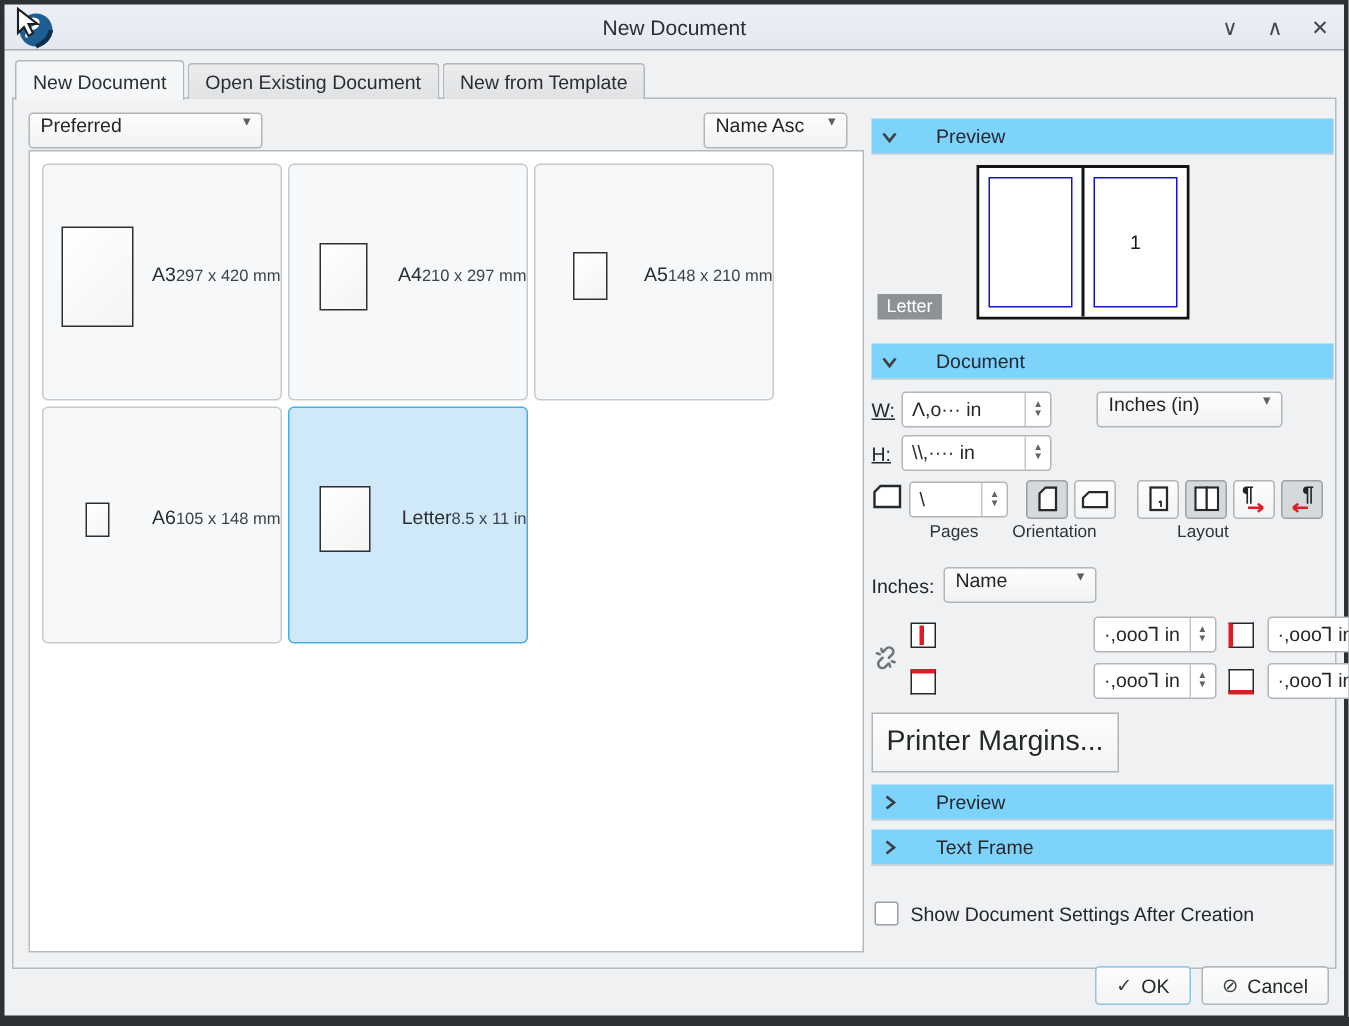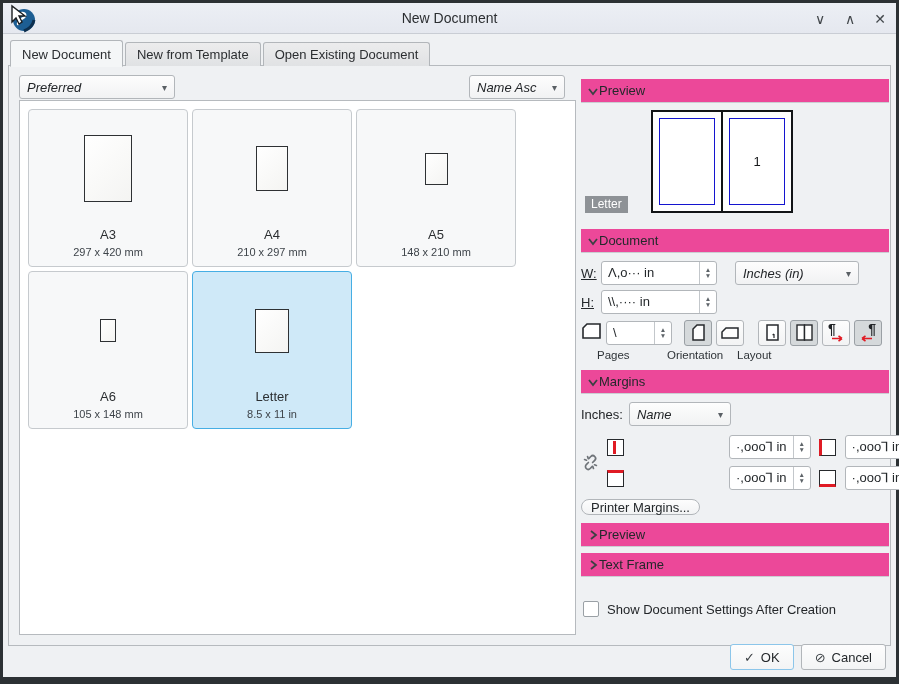--- a/index.html
+++ b/index.html
@@ -26,39 +26,39 @@
     border:1px solid #b2b6ba; border-bottom:none; border-radius:3px 3px 0 0; margin-right:2px; }
   .tab.active { background:#f4f6f7; padding-top:6px; position:relative; top:1px; border-bottom:1px solid #f4f6f7; }
 
   .tabpane { position:absolute; top:31px; left:5px; right:5px; height:581px;
     border:1px solid #b6babe; background:#eff1f3; }
 
   
   .filter-combo { position:absolute; top:9px; left:10px; width:156px; }
   .sort-combo { position:absolute; top:9px; left:460px; width:96px; }
   .combo { height:24px; background:linear-gradient(#fdfdfd,#f1f2f3); border:1px solid #b2b6ba; border-radius:3px;
-    display:flex; align-items:center; padding:0 7px; font-size:13px;font-style:italic; }
+    display:flex; padding:0 7px; font-size:13px; }
   .combo .cval { flex:1; white-space:nowrap; overflow:hidden; }
   .combo .carrow { color:#5a6065; font-size:10px; margin-left:6px; }
 
   .sizelist { position:absolute; top:34px; left:10px; width:557px; height:535px; background:#ffffff;
     border:1px solid #b6babe; padding:8px; }
   .cards { display:flex; flex-wrap:wrap; gap:4px; }
   .card { width:160px; height:158px; background:#f7f8f9; border:1px solid #c6cace; border-radius:4px;
-    display:flex; flex-direction:column; align-items:center; padding-bottom:8px; }
+    display:flex; flex-direction:row; align-items:center; padding-bottom:8px; }
   .card.selected { background:#cfe9f8; border-color:#46aee4; }
   .thumb-area { flex:1; display:flex; align-items:center; justify-content:center; width:100%; }
   .paper { background:linear-gradient(135deg,#ffffff,#f4f4f2); border:1.5px solid #2e3134; }
   .card .name { font-size:13px; color:#2b2e31; margin-bottom:4px; }
   .card .dims { font-size:11px; color:#3e444a; }
 
   
   .rpanel { position:absolute; top:13px; left:572px; width:308px; }
-  .sechead { height:24px; background:#ec4899; border-bottom:1px solid #cbced2; display:flex; align-items:center;
-    padding:0 6px; gap:0; font-size:13px; color:#24282b;text-align:center; }
+  .sechead { height:24px; background:#7dd3fc; border-bottom:1px solid #cbced2; display:flex; align-items:center;
+    padding:0 6px; gap:25px; font-size:13px; color:#24282b;text-align:center; }
   .chev { width:12px; height:12px; flex:0 0 12px; }
   .chev svg { display:block; }
 
   .preview-body { position:relative; height:126px; }
   .spread { position:absolute; left:70px; top:7px; width:142px; height:103px; background:#fff;
     border:2px solid #121416; display:flex; }
   .spread .page { flex:1; position:relative; background:#fff; }
   .spread .page + .page { border-left:2px solid #121416; }
   .page .mbox { position:absolute; inset:6px; border:1px solid #1414cf; }
   .page .pnum { position:absolute; inset:0; display:flex; align-items:center; justify-content:center;
@@ -68,52 +68,52 @@
 
   .doc-body { position:relative; padding:8px 0 6px; }
   .dim-row { display:flex; align-items:center; margin-bottom:5px; }
   .dim-label { width:20px; font-size:13px; color:#24282b; }
   .dim-label::first-letter { text-decoration:underline; }
   .spinbox { height:24px; background:#fff; border:1px solid #b2b6ba; border-radius:3px; display:flex; }
   .spinbox .sval { flex:1; padding:3px 6px 0; font-size:13px; color:#24282b; white-space:nowrap; overflow:hidden; }
   .spinbox .sarr { width:17px; border-left:1px solid #c3c7cb; display:flex; flex-direction:column;
     align-items:center; justify-content:center; color:#5d6368; }
   .spinbox .sarr span { font-size:6.5px; line-height:6px; }
-  .wh-input { width:116px; margin-right:14px; }
-  .unit-combo { width:124px; margin-left:4px; }
+  .wh-input { width:100px; margin-right:14px; }
+  .unit-combo { width:124px; margin-left:16px; }
 
   .icons-row { display:flex; align-items:center; margin-top:4px; height:27px; }
   .toolbtn { width:28px; height:26px; border:1px solid #b2b6ba; border-radius:3px;
     background:linear-gradient(#fdfdfd,#f2f3f4); display:flex; align-items:center; justify-content:center;
     position:relative; }
   .toolbtn.pressed { background:#d5d9db; border-color:#9aa0a5; }
   .icon-labels { position:relative; height:15px; margin-top:3px; font-size:11.5px; color:#2f3438; }
-  .icon-labels span { position:absolute; }
+  .icon-labels span { position:absolute; text-align:center; }
   .lbl-pages { left:16px; width:78px; }
   .lbl-orient { left:86px; width:72px; }
   .lbl-layout { left:156px; width:130px; }
 
   .pilcrow { font-size:14px; font-weight:bold; color:#202326; line-height:12px; position:absolute; top:2px; }
   .p-left { left:5px; } .p-right { right:5px; }
   .red-arrow { position:absolute; bottom:3px; }
 
   .margins-body { position:relative; padding:8px 0 8px; }
   .preset-row { display:flex; align-items:center; margin-bottom:9px; }
   .preset-label { font-size:13px; margin-right:6px; }
   .preset-combo { width:102px; }
   .mgrid { display:grid; grid-template-columns:18px 114px auto 18px 114px; column-gap:8px; row-gap:7px;
     align-items:center; }
   .mico { width:17px; height:17px; position:relative; border:1.5px solid #26292c; background:#fff; }
   .mico.inside::before { content:""; position:absolute; left:5px; top:1px; bottom:1px; width:3px; background:#e01b24; }
   .mico.outside { border-left:3px solid #e01b24; }
   .mico.mtop { border-top:3px solid #e01b24; }
   .mico.mbottom { border-bottom:3px solid #e01b24; }
   .linkcell { grid-row:1 / span 2; display:flex; align-items:center; justify-content:center; }
-  .printer-btn { margin-top:9px; height:16px; padding:0 9px; border:1px solid #b2b6ba; border-radius:12px;
-    background:linear-gradient(#fdfdfd,#f2f3f4); font-size:13px; color:#24282b; display:inline-flex; align-items:center; }
+  .printer-btn { margin-top:9px; height:40px; padding:0 9px; border:1px solid #b2b6ba; border-radius:0;
+    background:linear-gradient(#fdfdfd,#f2f3f4); font-size:19px; color:#24282b; display:inline-flex; align-items:center; }
 
   .gap6 { height:6px; }
   .chk-row { display:flex; align-items:center; gap:8px; margin-top:24px; padding-left:2px; font-size:13px; }
   .checkbox { width:16px; height:16px; background:#fff; border:1px solid #9aa0a5; border-radius:2px; flex:0 0 16px; }
 
   
   .footer { position:absolute; left:5px; right:5px; bottom:4px; height:32px; display:flex; align-items:center; }
   .foot-chk { display:flex; align-items:center; gap:8px; margin-left:14px; font-size:13px; color:#24282b; }
   .foot-btns { margin-left:auto; display:flex; gap:7px; margin-right:5px; }
   .pushbtn { height:26px; padding:0 13px; border:1px solid #b2b6ba; border-radius:3px;
@@ -143,22 +143,22 @@
       <span class="win-btn">∨</span>
       <span class="win-btn">∧</span>
       <span class="win-btn">✕</span>
     </div>
   </div>
 
   <div class="body">
 
     <div class="tabbar">
       <div class="tab active">New Document</div>
+      <div class="tab">Open Existing Document</div>
       <div class="tab">New from Template</div>
-      <div class="tab">Open Existing Document</div>
     </div>
 
     <div class="tabpane">
 
       <div class="combo filter-combo">
         <span class="cval">Preferred</span>
         <span class="carrow">▾</span>
       </div>
 
       <div class="combo sort-combo">
@@ -311,28 +311,20 @@
               </svg>
             </div>
           </div>
           <div class="icon-labels">
             <span class="lbl-pages">Pages</span>
             <span class="lbl-orient">Orientation</span>
             <span class="lbl-layout">Layout</span>
           </div>
         </div>
 
-        <div class="sechead">
-          <span class="chev">
-            <svg width="12" height="12" viewBox="0 0 12 12">
-                <polyline points="2,4 6,9 10,4" fill="none" stroke="#3c4043" stroke-width="1.8"></polyline>
-              </svg>
-          </span>
-          <span>Margins</span>
-        </div>
         <div class="margins-body">
           <div class="preset-row">
             <span class="preset-label">Inches:</span>
             <div class="combo preset-combo">
               <span class="cval">Name</span>
               <span class="carrow">▾</span>
             </div>
           </div>
           <div class="mgrid">
             <span class="mico inside"></span>

